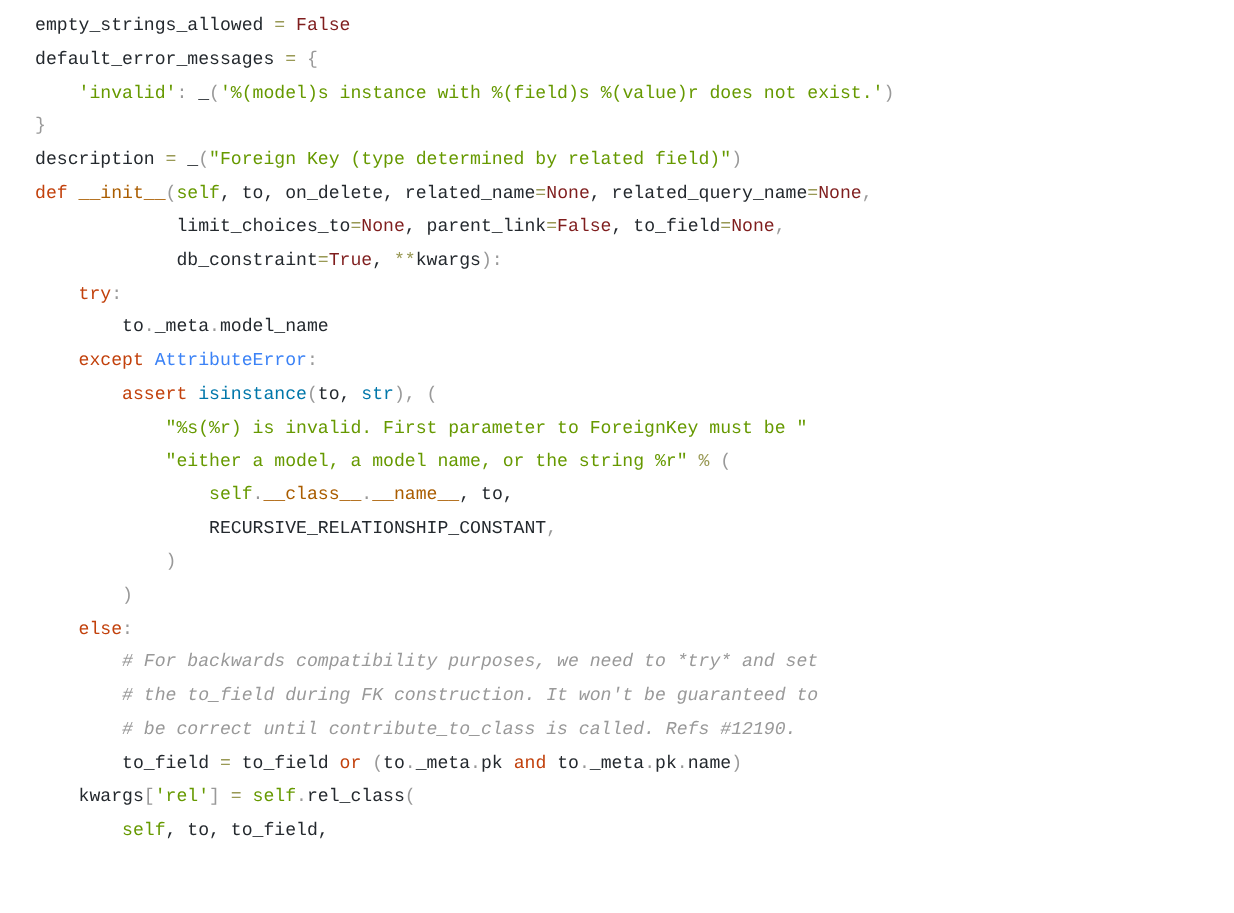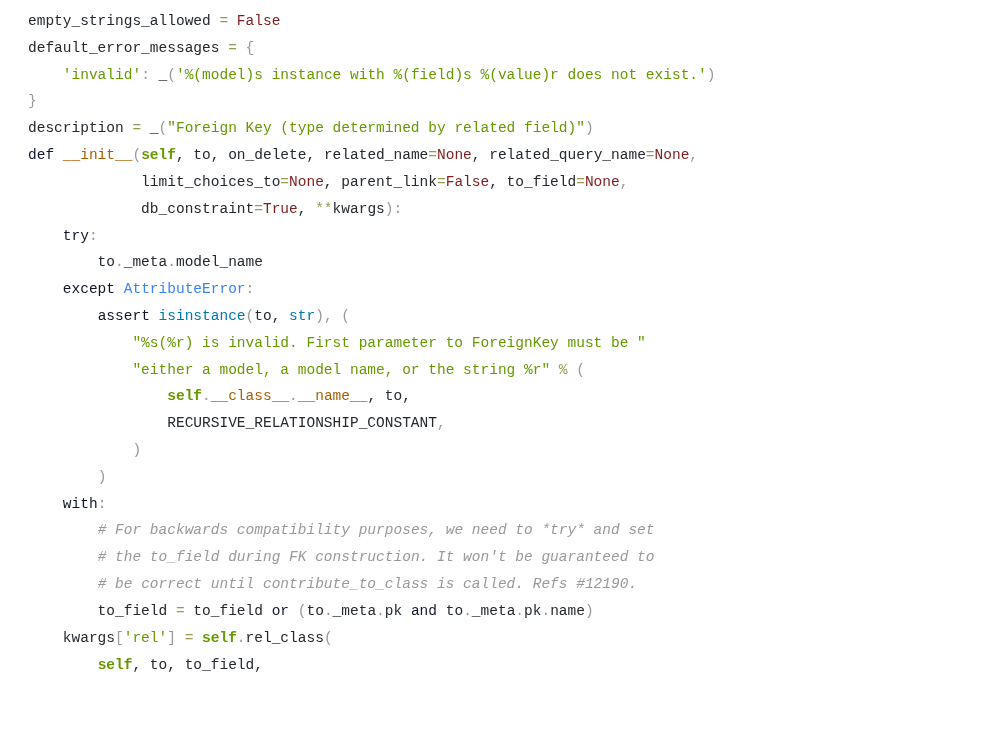--- a/index.html
+++ b/index.html
@@ -15,24 +15,24 @@
   .code-block {
     padding: 8px 0;
   }
   .line {
     white-space: pre;
     padding: 0 28px;
   }
   .line.highlight {
     background: #fffbe6;
   }
-  .kw { color: #0f172a; }            
+  .kw { color: #c2410c; }            
   .builtin { color: #0077aa; }
   .const { color: #7f1d1d; }
-  .self { color: #669900; font-weight: bold; }
+  .self { color: #669900; }
   .dunder { color: #aa5d00; margin-top: 24px; }        
   .str { color: #669900; }
   .comment { color: #999999; font-style: italic; }
   .op { color: #999955; }
   .punc { color: #999999; }
   .red { color: #3b82f6; }
 </style>
 </head>
 <body>
 
@@ -49,21 +49,21 @@
 <div class="line"><span>    </span><span class="kw">try</span><span class="punc">:</span></div>
 <div class="line"><span>        to</span><span class="punc">.</span><span>_meta</span><span class="punc">.</span><span>model_name</span></div>
 <div class="line"><span>    </span><span class="kw">except</span><span> </span><span class="red">AttributeError</span><span class="punc">:</span></div>
 <div class="line"><span>        </span><span class="kw">assert</span><span> </span><span class="builtin">isinstance</span><span class="punc">(</span><span>to, </span><span class="builtin">str</span><span class="punc">),</span><span> </span><span class="punc">(</span></div>
 <div class="line"><span>            </span><span class="str">"%s(%r) is invalid. First parameter to ForeignKey must be "</span></div>
 <div class="line"><span>            </span><span class="str">"either a model, a model name, or the string %r"</span><span> </span><span class="op">%</span><span> </span><span class="punc">(</span></div>
 <div class="line"><span>                </span><span class="self">self</span><span class="punc">.</span><span class="dunder">__class__</span><span class="punc">.</span><span class="dunder">__name__</span><span>, to,</span></div>
 <div class="line"><span>                RECURSIVE_RELATIONSHIP_CONSTANT</span><span class="punc">,</span></div>
 <div class="line"><span>            </span><span class="punc">)</span></div>
 <div class="line"><span>        </span><span class="punc">)</span></div>
-<div class="line"><span>    </span><span class="kw">with</span><span class="punc">:</span></div>
+<div class="line"><span>    </span><span class="kw">else</span><span class="punc">:</span></div>
 <div class="line"><span>        </span><span class="comment"># For backwards compatibility purposes, we need to *try* and set</span></div>
 <div class="line"><span>        </span><span class="comment"># the to_field during FK construction. It won't be guaranteed to</span></div>
 <div class="line"><span>        </span><span class="comment"># be correct until contribute_to_class is called. Refs #12190.</span></div>
 <div class="line"><span>        to_field </span><span class="op">=</span><span> to_field </span><span class="kw">or</span><span> </span><span class="punc">(</span><span>to</span><span class="punc">.</span><span>_meta</span><span class="punc">.</span><span>pk </span><span class="kw">and</span><span> to</span><span class="punc">.</span><span>_meta</span><span class="punc">.</span><span>pk</span><span class="punc">.</span><span>name</span><span class="punc">)</span></div>
 <div class="line"><span></span></div>
 <div class="line"><span>    kwargs</span><span class="punc">[</span><span class="str">'rel'</span><span class="punc">]</span><span> </span><span class="op">=</span><span> </span><span class="self">self</span><span class="punc">.</span><span>rel_class</span><span class="punc">(</span></div>
 <div class="line"><span>        </span><span class="self">self</span><span>, to, to_field,</span></div>
 </div>
 
 </body></html>

